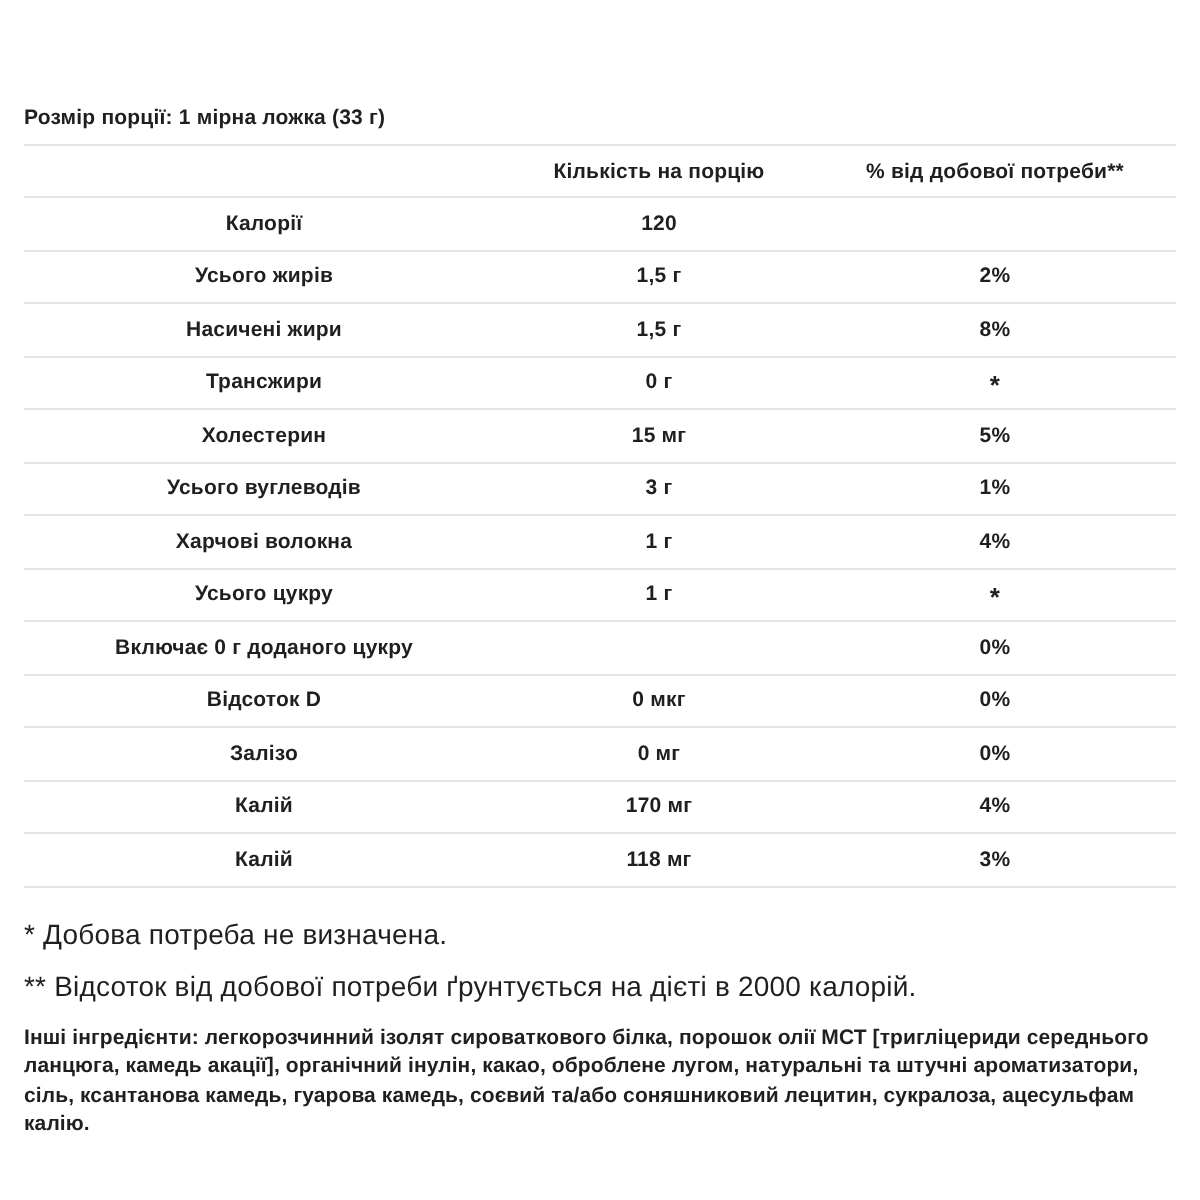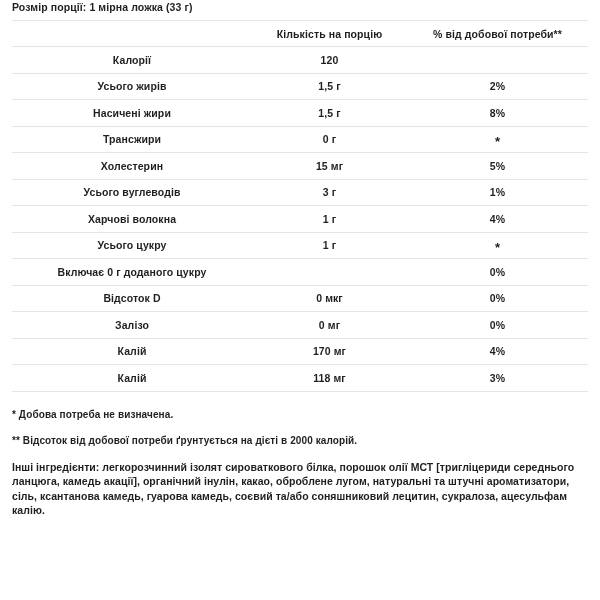--- a/index.html
+++ b/index.html
@@ -17,20 +17,21 @@
     -webkit-font-smoothing: antialiased;
   }
   .panel {
     position: relative;
     width: 600px;
     height: 600px;
     box-sizing: border-box;
     padding: 0 12px;
   }
   .serving-block {
+    padding-top: 52px;
   }
   .serving-line {
     font-size: 10.5px;
     font-weight: bold;
     line-height: 14px;
     letter-spacing: 0.1px;
     color: #1f1f1f;
     margin: 0 0 11px 0;
     white-space: nowrap;
   }
@@ -76,22 +77,22 @@
     line-height: 8px;
     display: inline-block;
     vertical-align: middle;
     position: relative;
     top: 2px;
   }
   .notes {
     padding-top: 16px;
   }
   .note-line {
-    font-size: 10px;
-    font-weight: bold;
+    font-size: 14px;
+    font-weight: normal;
     line-height: 14px;
     letter-spacing: 0.1px;
     color: #1f1f1f;
     margin: 0 0 12px 0;
   }
   .ingredients-block {
     margin-top: 5px;
   }
   .ingredients-text {
     font-size: 10.5px;

